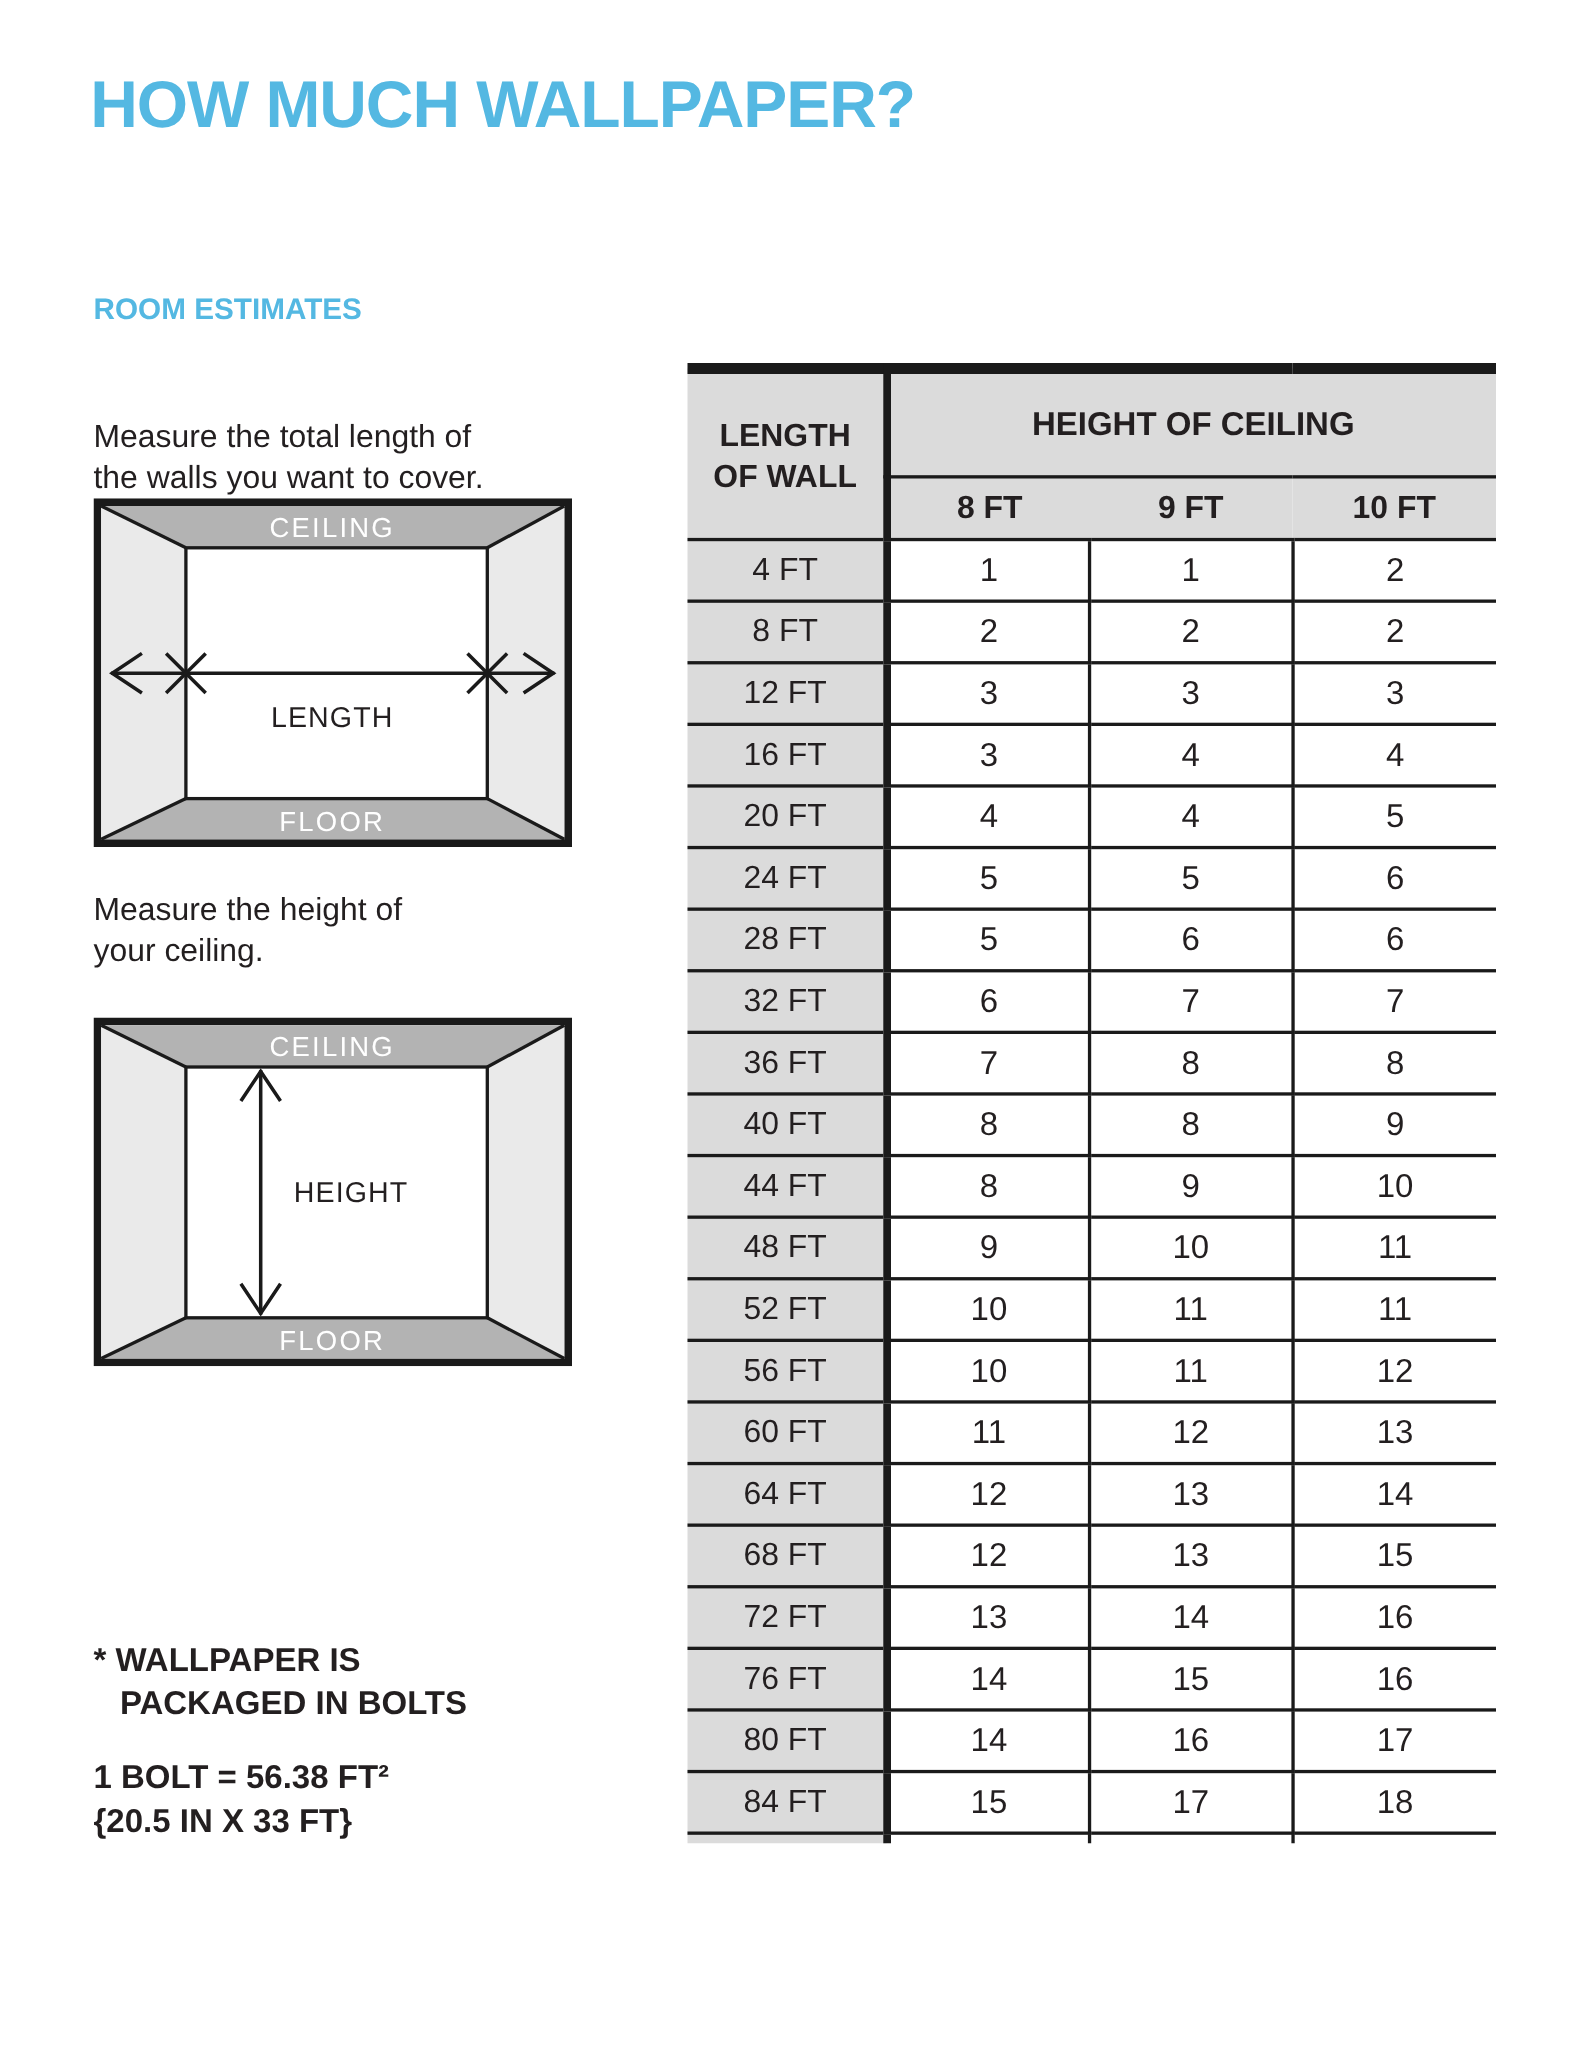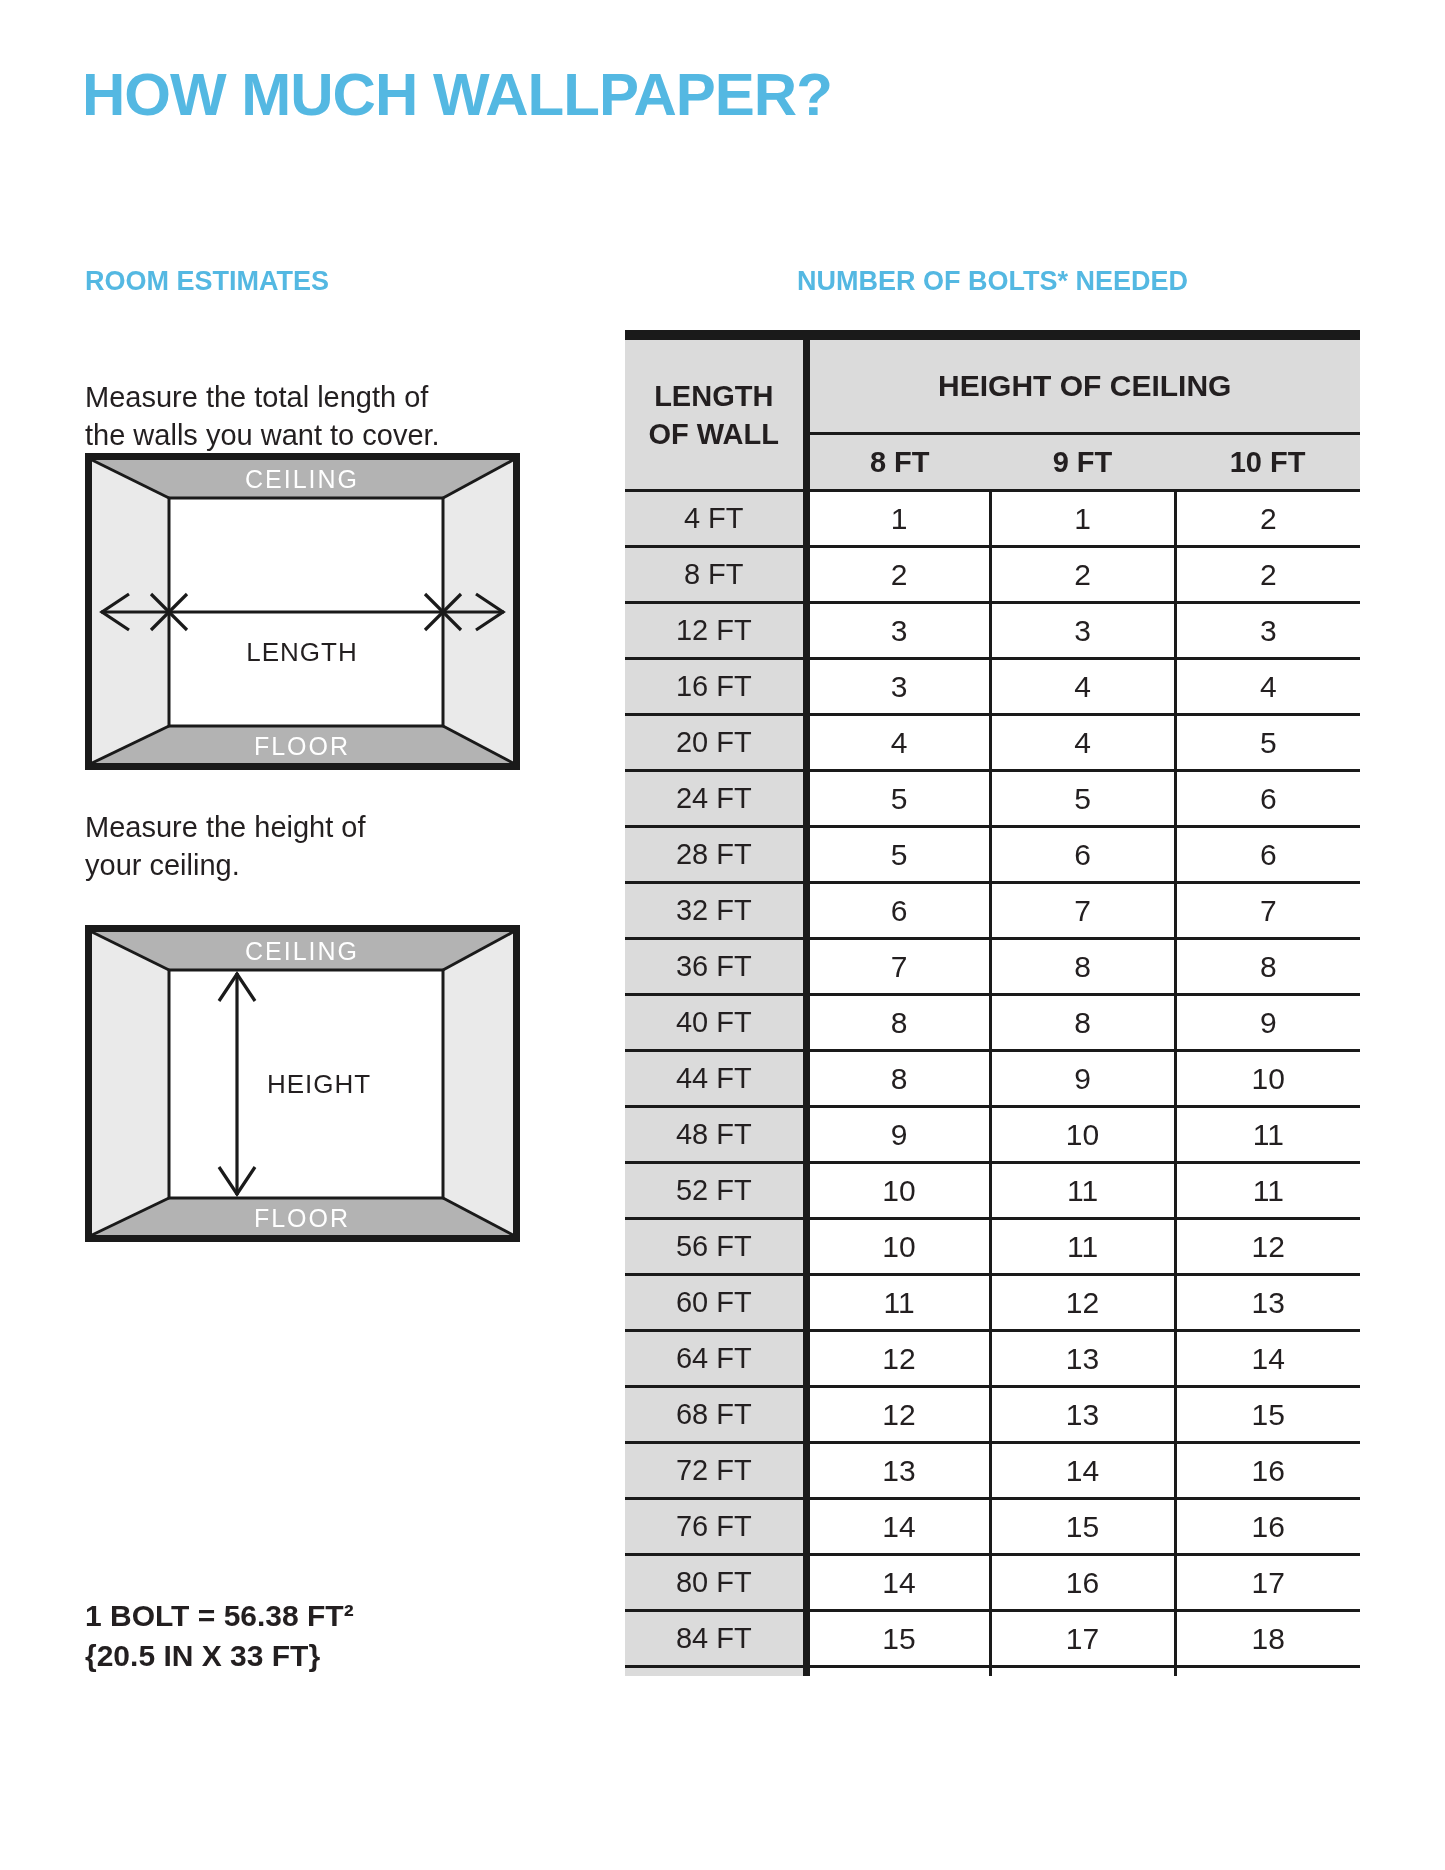--- a/index.html
+++ b/index.html
@@ -137,25 +137,26 @@
     <text class="room-label" x="217" y="302" text-anchor="middle">FLOOR</text>
     <g>
       <line class="measure" x1="152" y1="48" x2="152" y2="270"></line>
       <polyline class="measure" points="134,76 152,49 170,76"></polyline>
       <polyline class="measure" points="134,242 152,269 170,242"></polyline>
     </g>
     <text class="measure-label" x="182" y="168" text-anchor="start">HEIGHT</text>
   </svg>
 
 
+  <p id="footnote" class="abs">* WALLPAPER IS
+PACKAGED IN BOLTS</p>
 
   <p id="bolt-spec" class="abs">1 BOLT = 56.38 FT²
 {20.5 IN X 33 FT}</p>
 
-  <h2 id="bolts-needed-heading" class="abs section-heading">NUMBER OF BOLTS* NEEDED</h2>
 
   <div id="bolt-table-wrap" class="abs">
     <table class="bolts">
       <colgroup>
         <col style="width:181px">
           <col style="width:184px">
           <col style="width:185px">
           <col style="width:185px">
       </colgroup>
       <thead>

